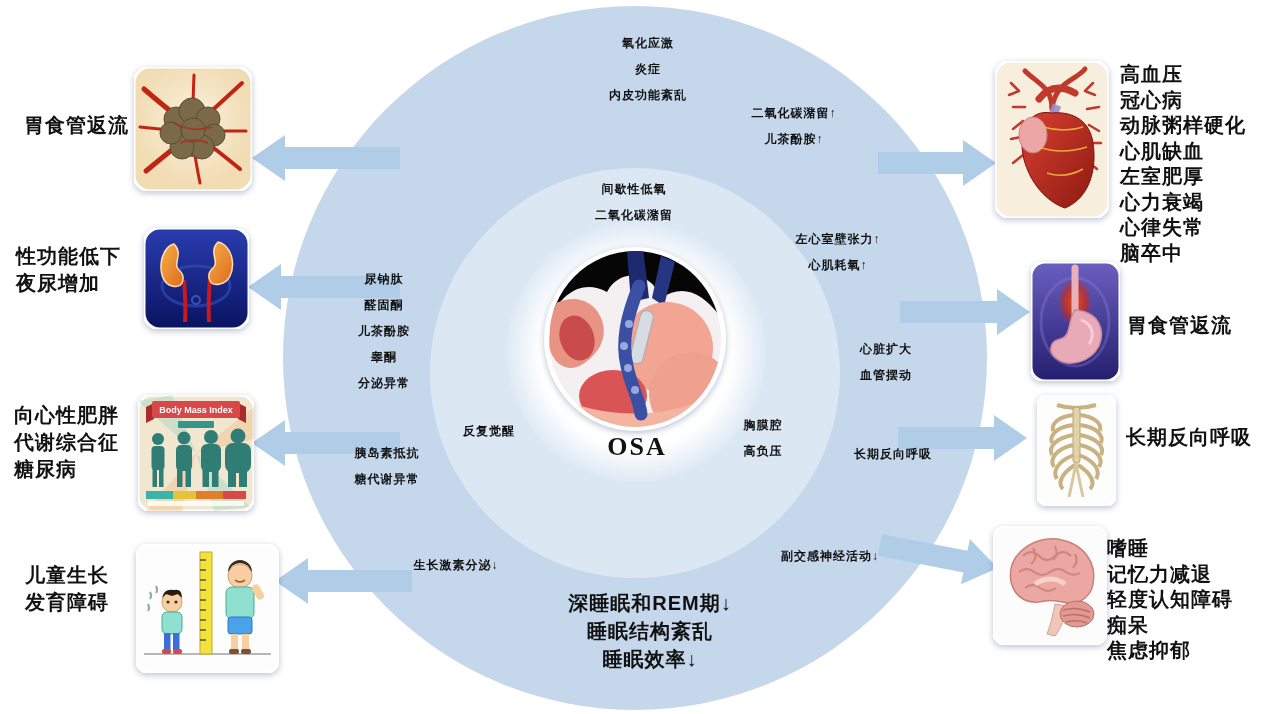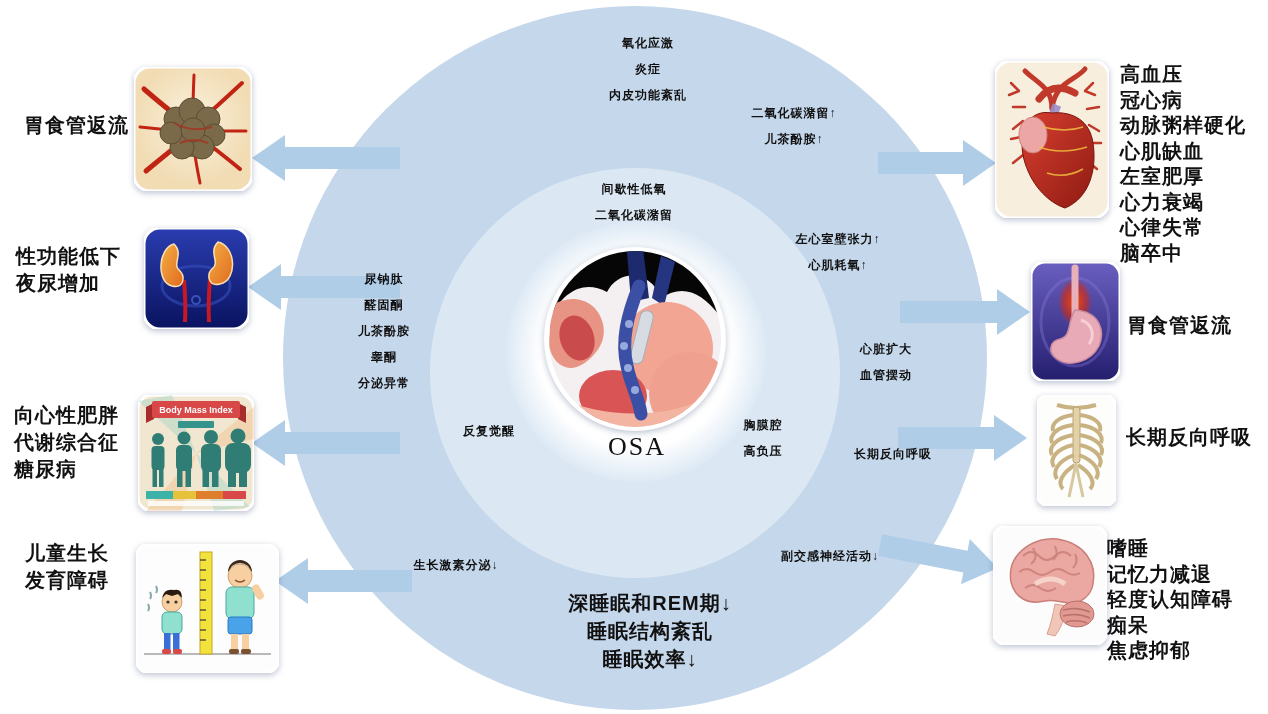--- a/index.html
+++ b/index.html
@@ -8,21 +8,21 @@
   .circle{position:absolute;border-radius:50%;}
   .outer-circle{left:283px;top:6px;width:704px;height:704px;background:#c5d7eb;}
   .inner-circle{left:430px;top:168px;width:410px;height:410px;background:#dbe8f4;}
   .glow{left:506px;top:222px;width:260px;height:260px;
         background:radial-gradient(circle,#ffffff 52%,rgba(255,255,255,0) 72%);}
   .txt{position:absolute;font-weight:bold;white-space:pre-line;letter-spacing:1px;}
   .c{transform:translateX(-50%);text-align:center;}
   .inner-txt{font-size:12px;line-height:26px;}
   .outer-txt{font-size:20px;line-height:27px;}
   .sleep-txt{font-size:20px;line-height:28px;font-weight:900;}
-  .osa-label{font-family:"Liberation Serif","DejaVu Serif",serif;font-size:26px;font-weight:normal;letter-spacing:2px;}
+  .osa-label{font-family:"Liberation Serif","DejaVu Serif",serif;font-size:26px;font-weight:bold;letter-spacing:2px;}
   .img{position:absolute;filter:drop-shadow(0 2px 3px rgba(60,80,120,.35));}
   svg{display:block;}
   #arrows{position:absolute;left:0;top:0;}
 </style>
 </head>
 <body>
 
 <div id="canvas">
 
   <div class="circle outer-circle"></div>
@@ -83,33 +83,35 @@
 睾酮
 分泌异常</div>
   <div class="txt c inner-txt" style="left:838px;top:226px">左心室壁张力↑
 心肌耗氧↑</div>
   <div class="txt c inner-txt" style="left:886px;top:336px">心脏扩大
 血管摆动</div>
   <div class="txt c inner-txt" style="left:489px;top:418px">反复觉醒</div>
   <div class="txt c inner-txt" style="left:763px;top:412px">胸膜腔
 高负压</div>
   <div class="txt c inner-txt" style="left:893px;top:441px">长期反向呼吸</div>
+  <div class="txt c inner-txt" style="left:387px;top:440px">胰岛素抵抗
+糖代谢异常</div>
   <div class="txt c inner-txt" style="left:456px;top:552px">生长激素分泌↓</div>
   <div class="txt c inner-txt" style="left:830px;top:543px">副交感神经活动↓</div>
   <div class="txt c sleep-txt" style="left:650px;top:589px">深睡眠和REM期↓
 睡眠结构紊乱
 睡眠效率↓</div>
 
   <div class="txt outer-txt" style="left:24px;top:112px">胃食管返流</div>
   <div class="txt outer-txt" style="left:16px;top:243px">性功能低下
 夜尿增加</div>
   <div class="txt outer-txt" style="left:14px;top:402px">向心性肥胖
 代谢综合征
 糖尿病</div>
-  <div class="txt outer-txt" style="left:25px;top:540px">儿童生长
+  <div class="txt outer-txt" style="left:25px;top:562px">儿童生长
 发育障碍</div>
   <div class="txt outer-txt" style="left:1120px;top:62px;line-height:25.5px">高血压
 冠心病
 动脉粥样硬化
 心肌缺血
 左室肥厚
 心力衰竭
 心律失常
 脑卒中</div>
   <div class="txt outer-txt" style="left:1127px;top:312px">胃食管返流</div>

